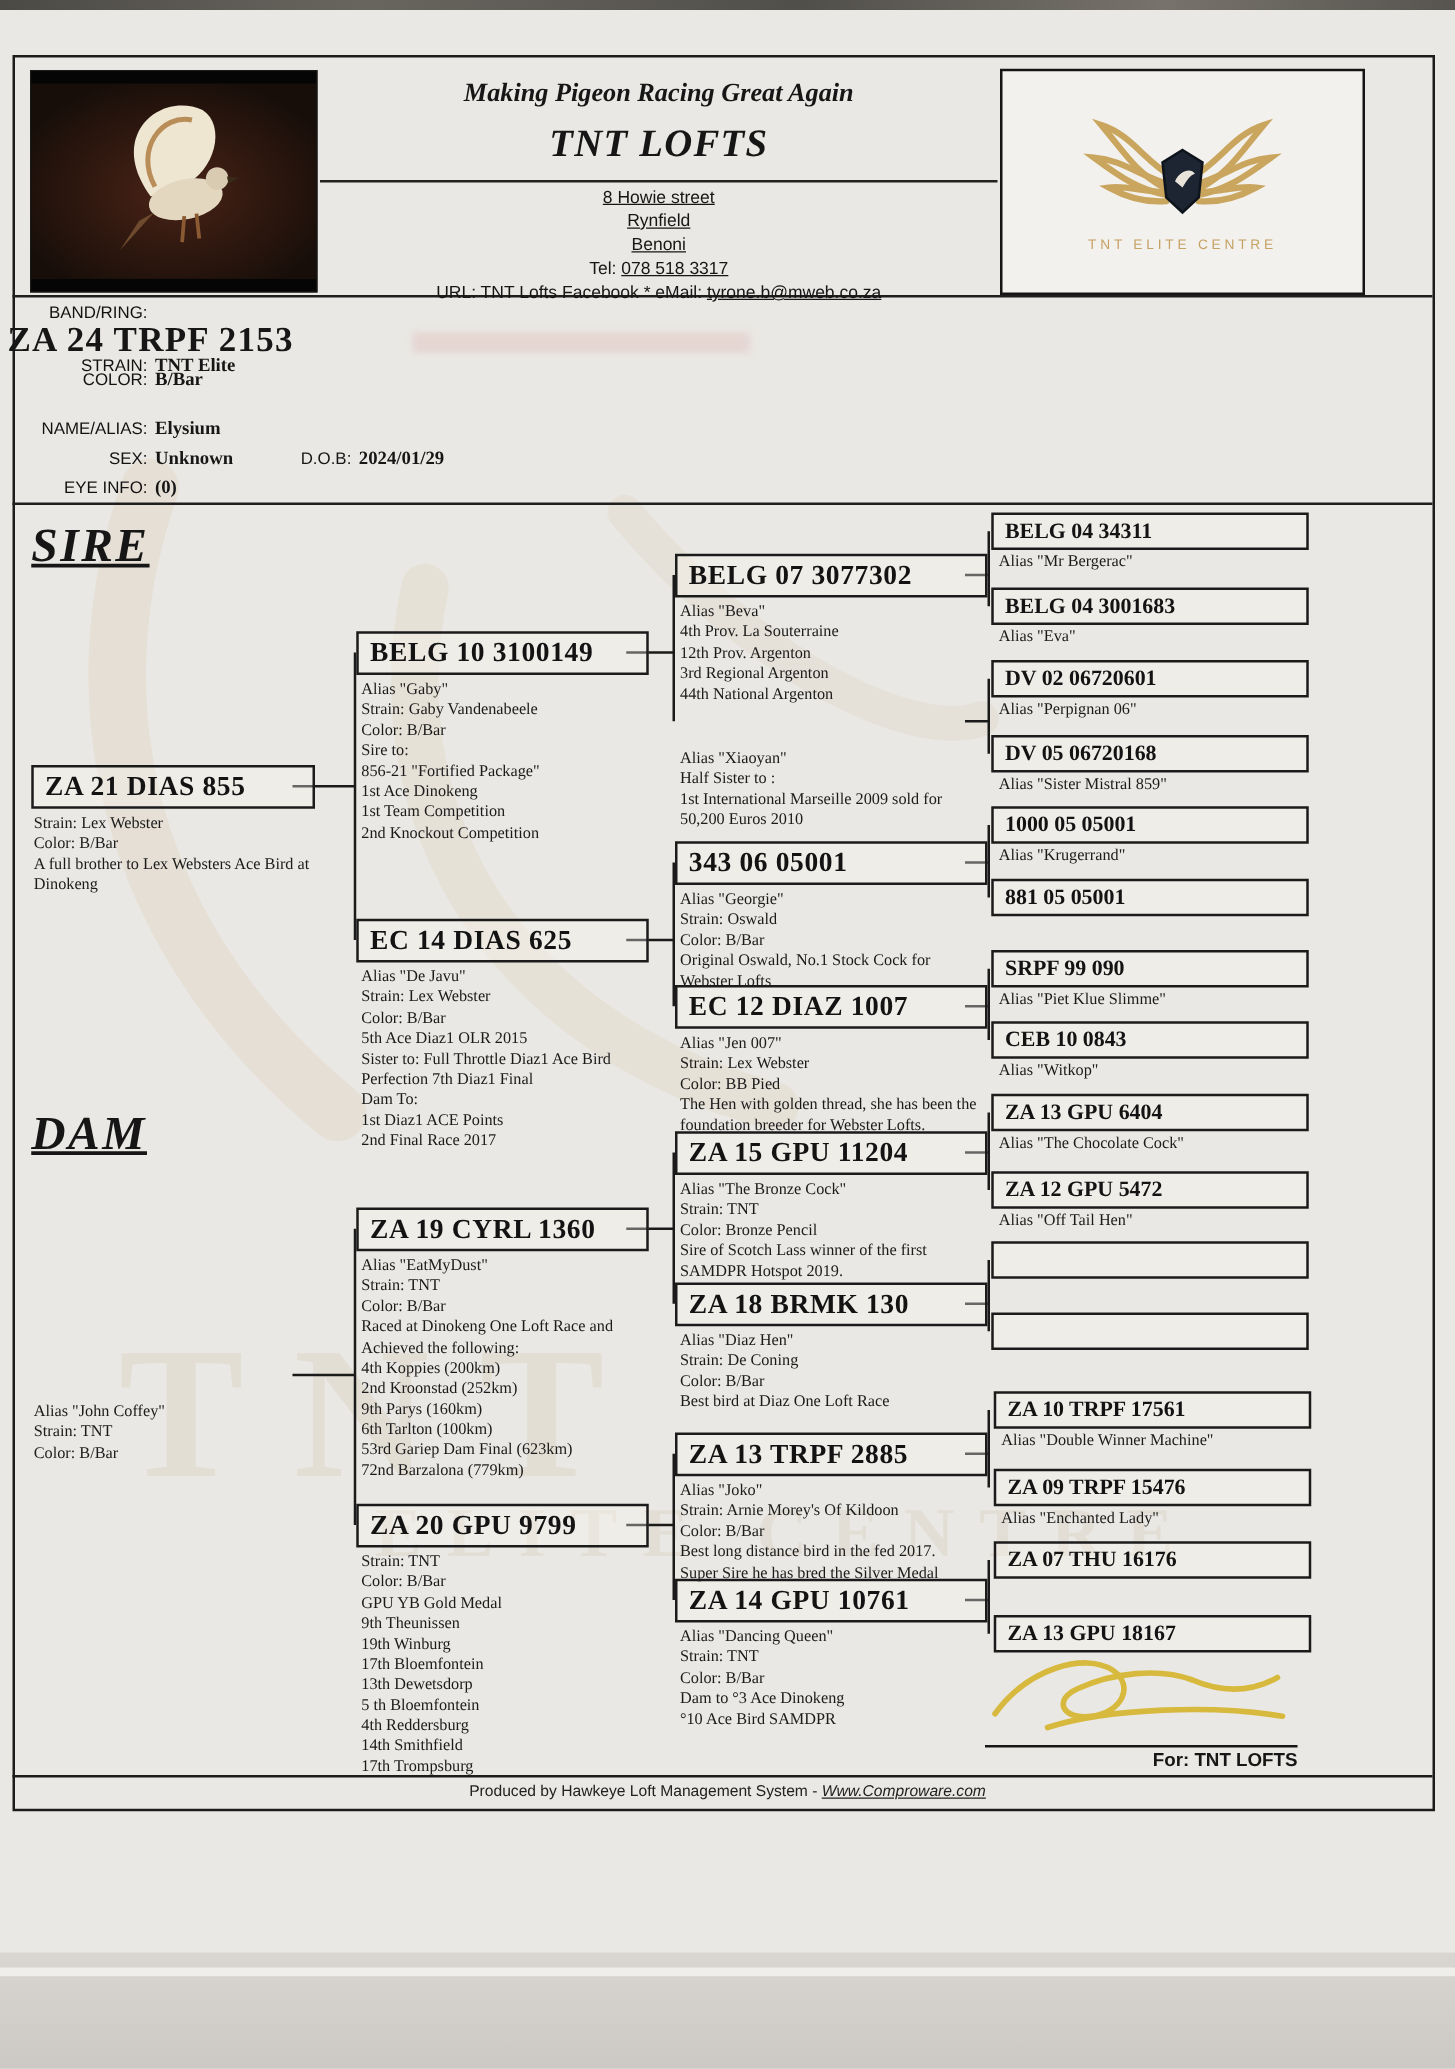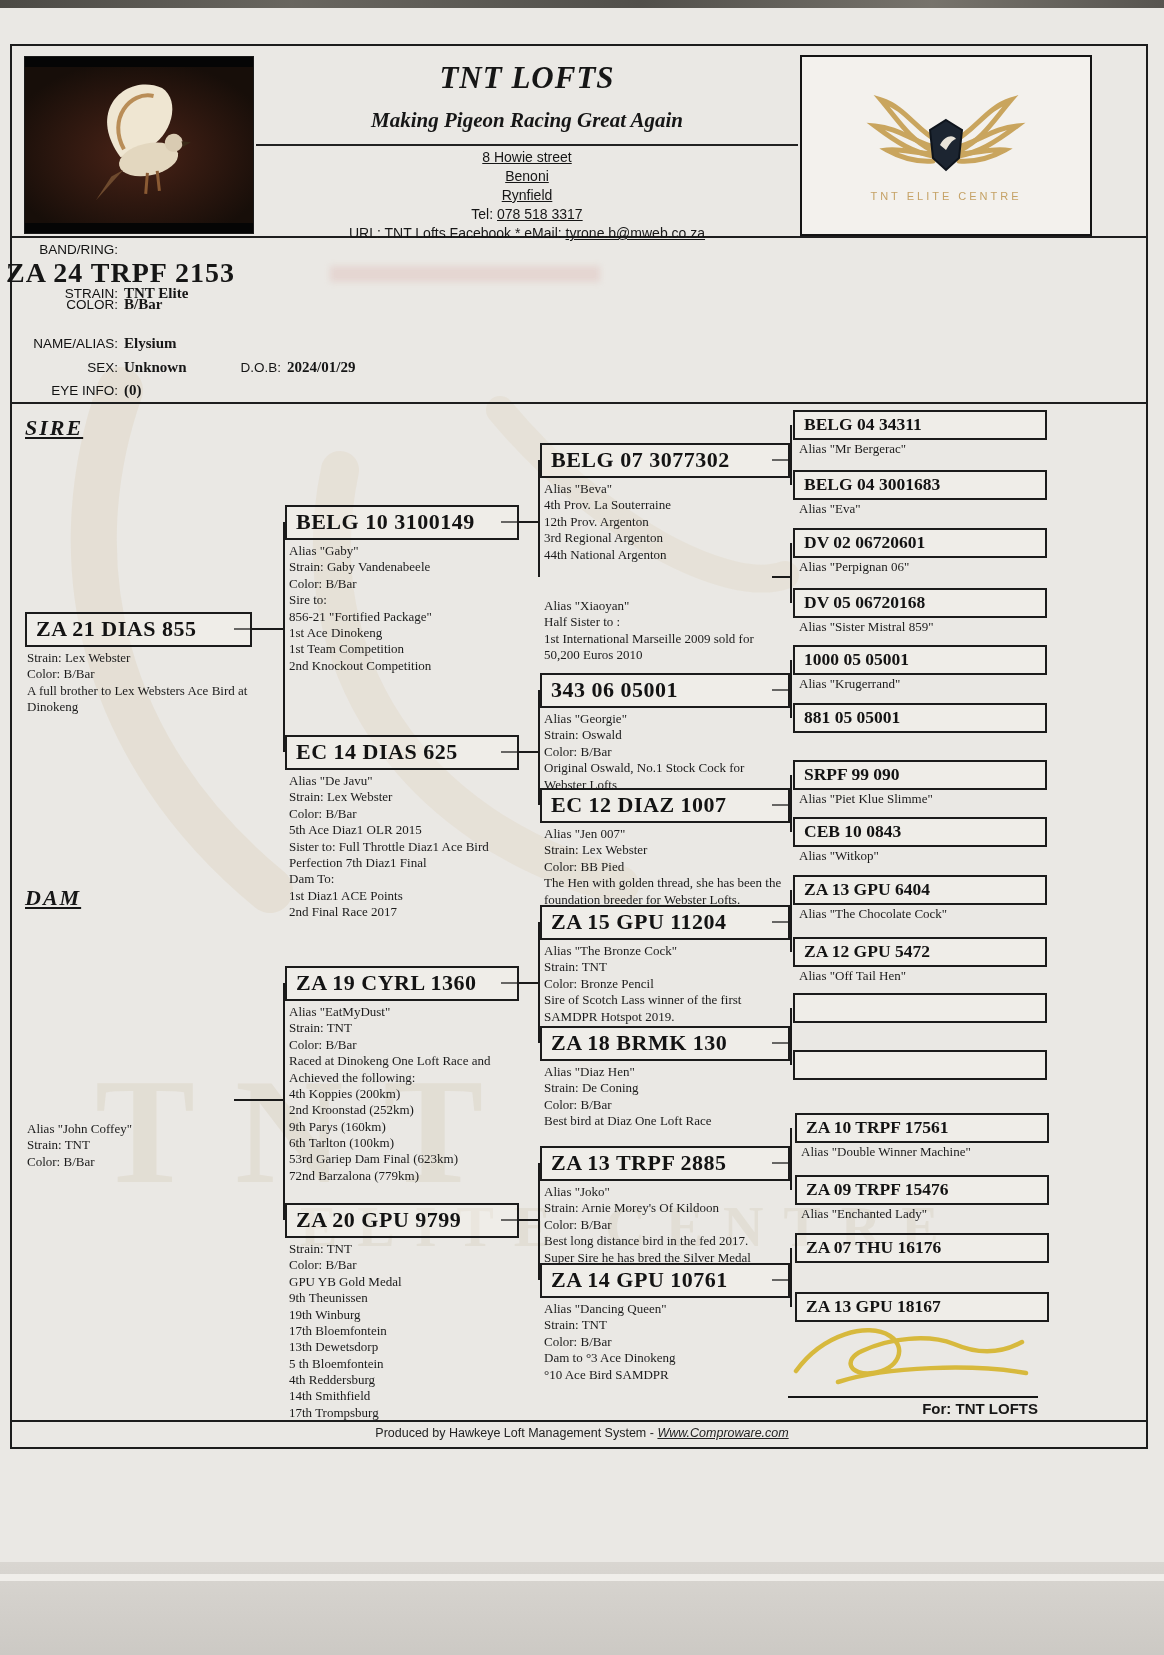--- a/index.html
+++ b/index.html
@@ -38,21 +38,21 @@
   #logo-text{font-family:"Liberation Sans",sans-serif;font-size:11px;letter-spacing:3px;
     color:#c5a265;margin-top:4px;}
   
   .info-row{position:absolute;left:6px;display:flex;align-items:baseline;z-index:4;}
   .info-label{width:112px;text-align:right;padding-right:6px;font-family:"Liberation Sans",sans-serif;
     font-size:13.5px;color:#121212;flex:none;}
   .info-val{font-weight:bold;font-size:15px;}
   .info-val.big{font-size:28px;letter-spacing:1px;}
   .dob-label{font-family:"Liberation Sans",sans-serif;font-size:13.5px;margin-left:54px;margin-right:6px;}
   
-  .sec-head{position:absolute;left:25px;font-size:22px;font-weight:bold;font-style:italic;
+  .sec-head{position:absolute;left:25px;font-size:38px;font-weight:bold;font-style:italic;
     text-decoration:underline;z-index:4;letter-spacing:2px;}
   
   .pbox{position:absolute;border:2px solid #1b1b1b;padding:3px 9px 4px;font-weight:bold;
     color:#131313;z-index:4;background:rgba(248,246,242,0.35);}
   .g123{font-size:22px;line-height:24px;letter-spacing:.5px;}
   .g4{font-size:17.5px;line-height:19px;height:19px;}
   .pdetails{position:absolute;font-size:13px;line-height:1.26;color:#1b1b1b;z-index:4;}
   .palias{position:absolute;font-size:13px;color:#1b1b1b;z-index:4;}
   #connectors{position:absolute;left:0;top:0;z-index:3;pointer-events:none;}
   #connectors line{stroke:#1a1a1a;stroke-width:2;}
@@ -100,26 +100,26 @@
         <ellipse cx="122" cy="103" rx="30" ry="16" fill="#e3d7bf"></ellipse>
         <circle cx="150" cy="92" r="9" fill="#d9cbb2"></circle>
         <path d="M158,92 L167,95 L158,98 Z" fill="#3a2a18"></path>
         <path d="M95,108 L62,132 L82,112 Z" fill="#6e4a2e"></path>
         <path d="M118,116 L112,136 M128,116 L126,136" stroke="#8a5a33" stroke-width="3"></path>
       </g>
     </svg>
   </div>
 
   <div id="hdr-center">
+    <div id="hdr-sub">Making Pigeon Racing Great Again</div>
     <div id="hdr-title">TNT LOFTS</div>
-    <div id="hdr-sub">Making Pigeon Racing Great Again</div>
     <div id="hdr-div"></div>
     <div class="addr"><span class="u">8 Howie street</span></div>
+    <div class="addr"><span class="u">Rynfield</span></div>
     <div class="addr"><span class="u">Benoni</span></div>
-    <div class="addr"><span class="u">Rynfield</span></div>
     <div class="addr">
       <span>Tel:</span>
       <span class="u">078 518 3317</span>
     </div>
     <div class="addr">
       <span>URL: TNT Lofts Facebook * eMail:</span>
       <span class="u">tyrone.b@mweb.co.za</span>
     </div>
   </div>
 

